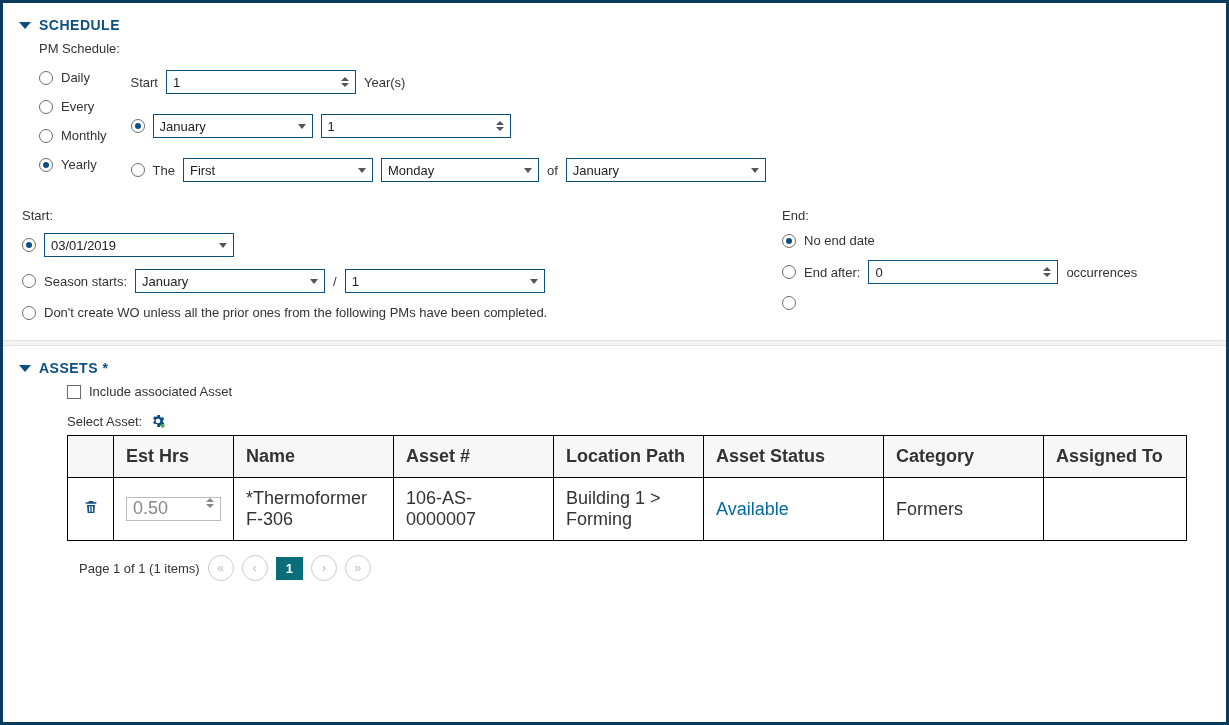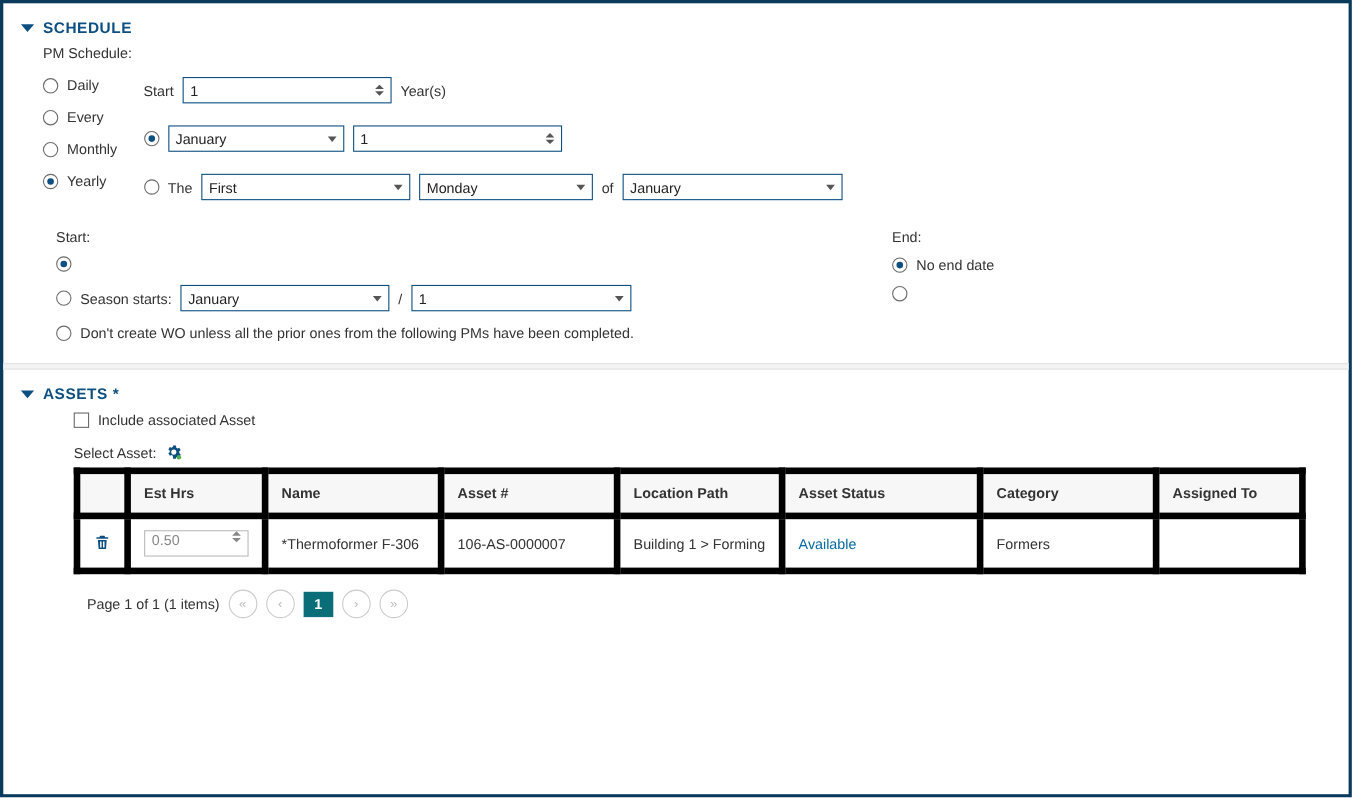--- a/index.html
+++ b/index.html
@@ -94,38 +94,38 @@
     width: 0; height: 0;
     border-left: 4px solid transparent;
     border-right: 4px solid transparent;
   }
   .spinner .spin .up { border-bottom: 4px solid #555; }
   .spinner .spin .down { border-top: 4px solid #555; }
 
   .freq-grid { display: flex; gap: 24px; margin-left: 20px; }
   .left-col { display: flex; flex-direction: column; gap: 14px; padding-top: 4px; }
 
-  .start-end { display: flex; gap: 120px; margin-left: 32px; margin-top: 22px; }
+  .start-end { display: flex; gap: 120px; margin-left: 3px; margin-top: 22px; }
   .start-end .label-head { margin-bottom: 10px; }
   .indent { margin-left: 0; }
   .thin-hr { height: 6px; background: #f3f3f3; border-top: 1px solid #e3e3e3; border-bottom: 1px solid #e3e3e3; margin: 16px 0 14px 0; }
 
   
   .gear-icon {
     position: relative;
     width: 16px; height: 16px;
   }
   .gear-icon svg { display: block; }
 
   table.asset-table { border-collapse: collapse; width: 1120px; margin-top: 6px; }
   table.asset-table th, table.asset-table td {
-    border: 6px solid #000000;
+    border: 1px solid #000000;
     padding: 10px 12px;
     text-align: left;
-    font-size: 13px;
+    font-size: 18px;
     background: #fff;
   }
   table.asset-table th { background: #f7f7f7; font-weight: 600; color: #333; }
   .trash-icon { color: #0e4f82; cursor: pointer; }
   .status-available { color: #0369a1; font-weight: 500; }
 
   .est-input {
     display: inline-flex;
     align-items: flex-start;
     justify-content: space-between;
@@ -246,20 +246,24 @@
         </div>
       </div>
     </div>
 
     <div class="start-end">
       <div style="min-width:640px">
         <div class="label-head">Start:</div>
 
         <div class="row indent">
           <span class="radio selected"></span>
+          <span class="datebox" style="width:190px">
+            <span>03/01/2019</span>
+            <span class="dd-caret"></span>
+          </span>
         </div>
 
         <div class="row indent" style="margin-top:12px">
           <span class="radio"></span>
           <span>Season starts:</span>
           <span class="dropdown" style="width:190px">
             <span>January</span>
             <span class="dd-caret"></span>
           </span>
           <span>/</span>
@@ -276,20 +280,32 @@
       </div>
 
       <div>
         <div class="label-head">End:</div>
 
         <div class="row">
           <span class="radio selected"></span>
           <span>No end date</span>
         </div>
 
+        <div class="row" style="margin-top:12px">
+          <span class="radio"></span>
+          <span>End after:</span>
+          <span class="spinner" style="width:190px">
+            <span>0</span>
+            <span class="spin">
+                <span class="up"></span>
+                <span class="down"></span>
+              </span>
+          </span>
+          <span>occurrences</span>
+        </div>
 
         <div class="row" style="margin-top:12px">
           <span class="radio"></span>
         </div>
       </div>
     </div>
   </div>
 
   <div class="thin-hr"></div>
 

